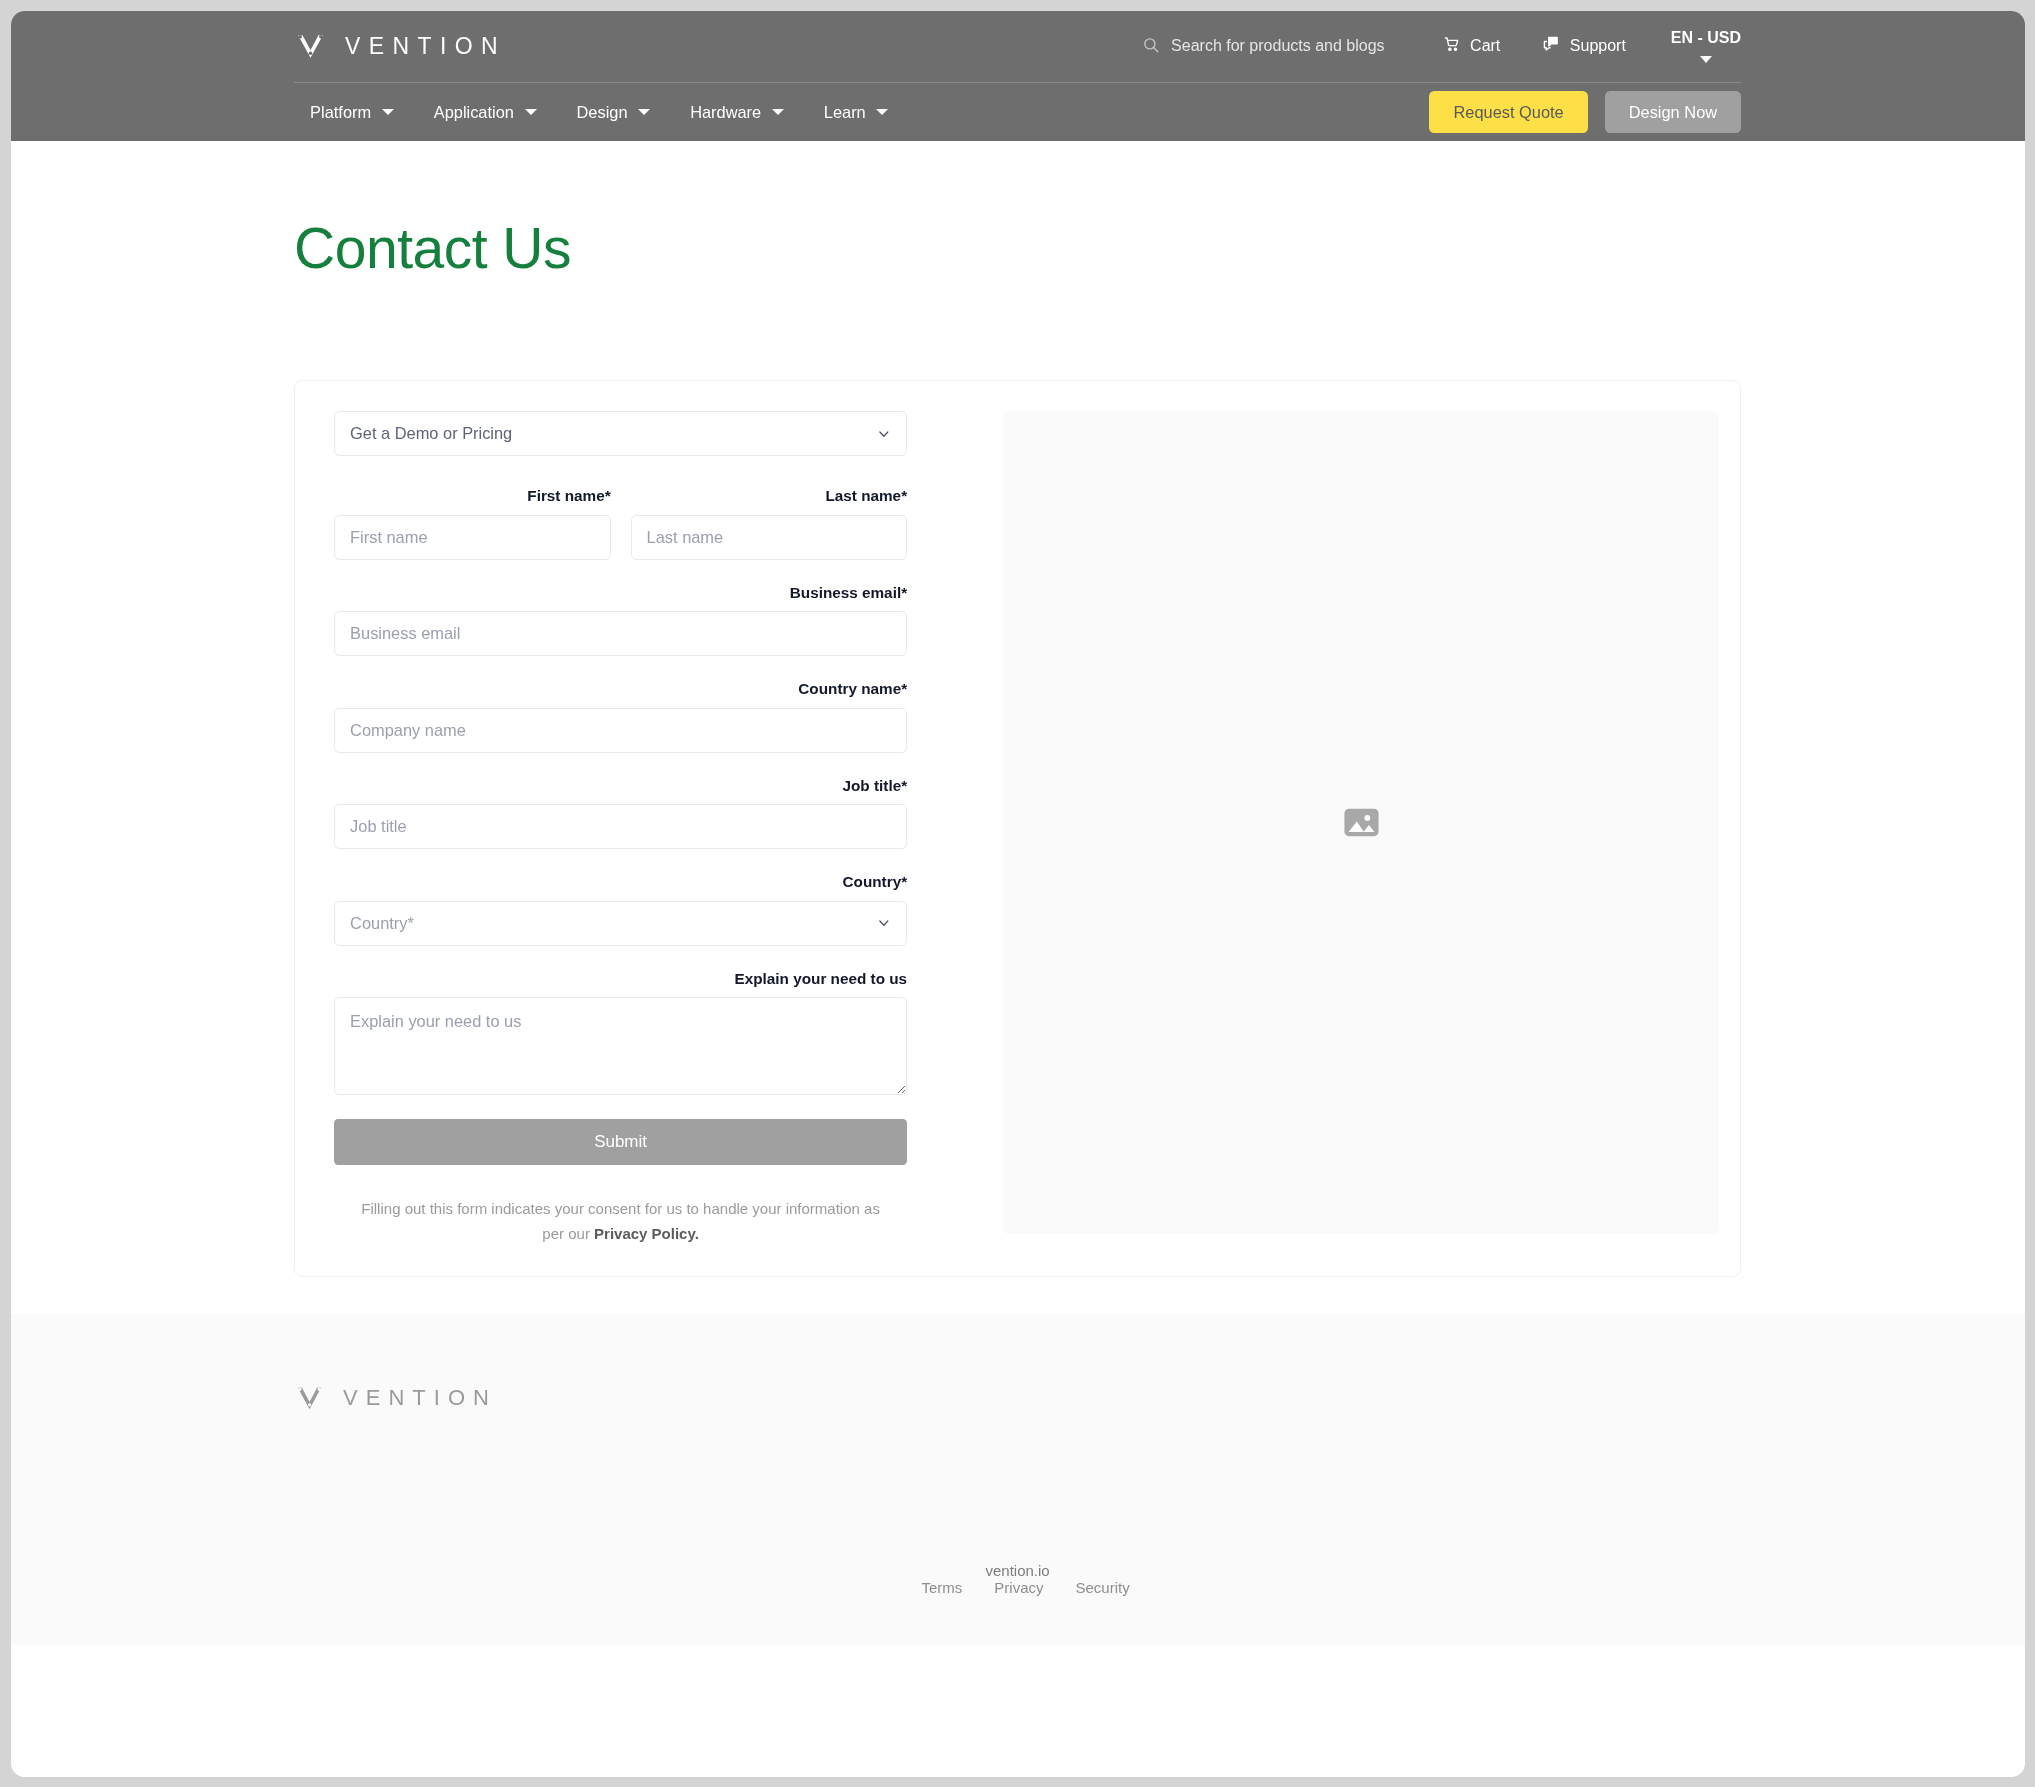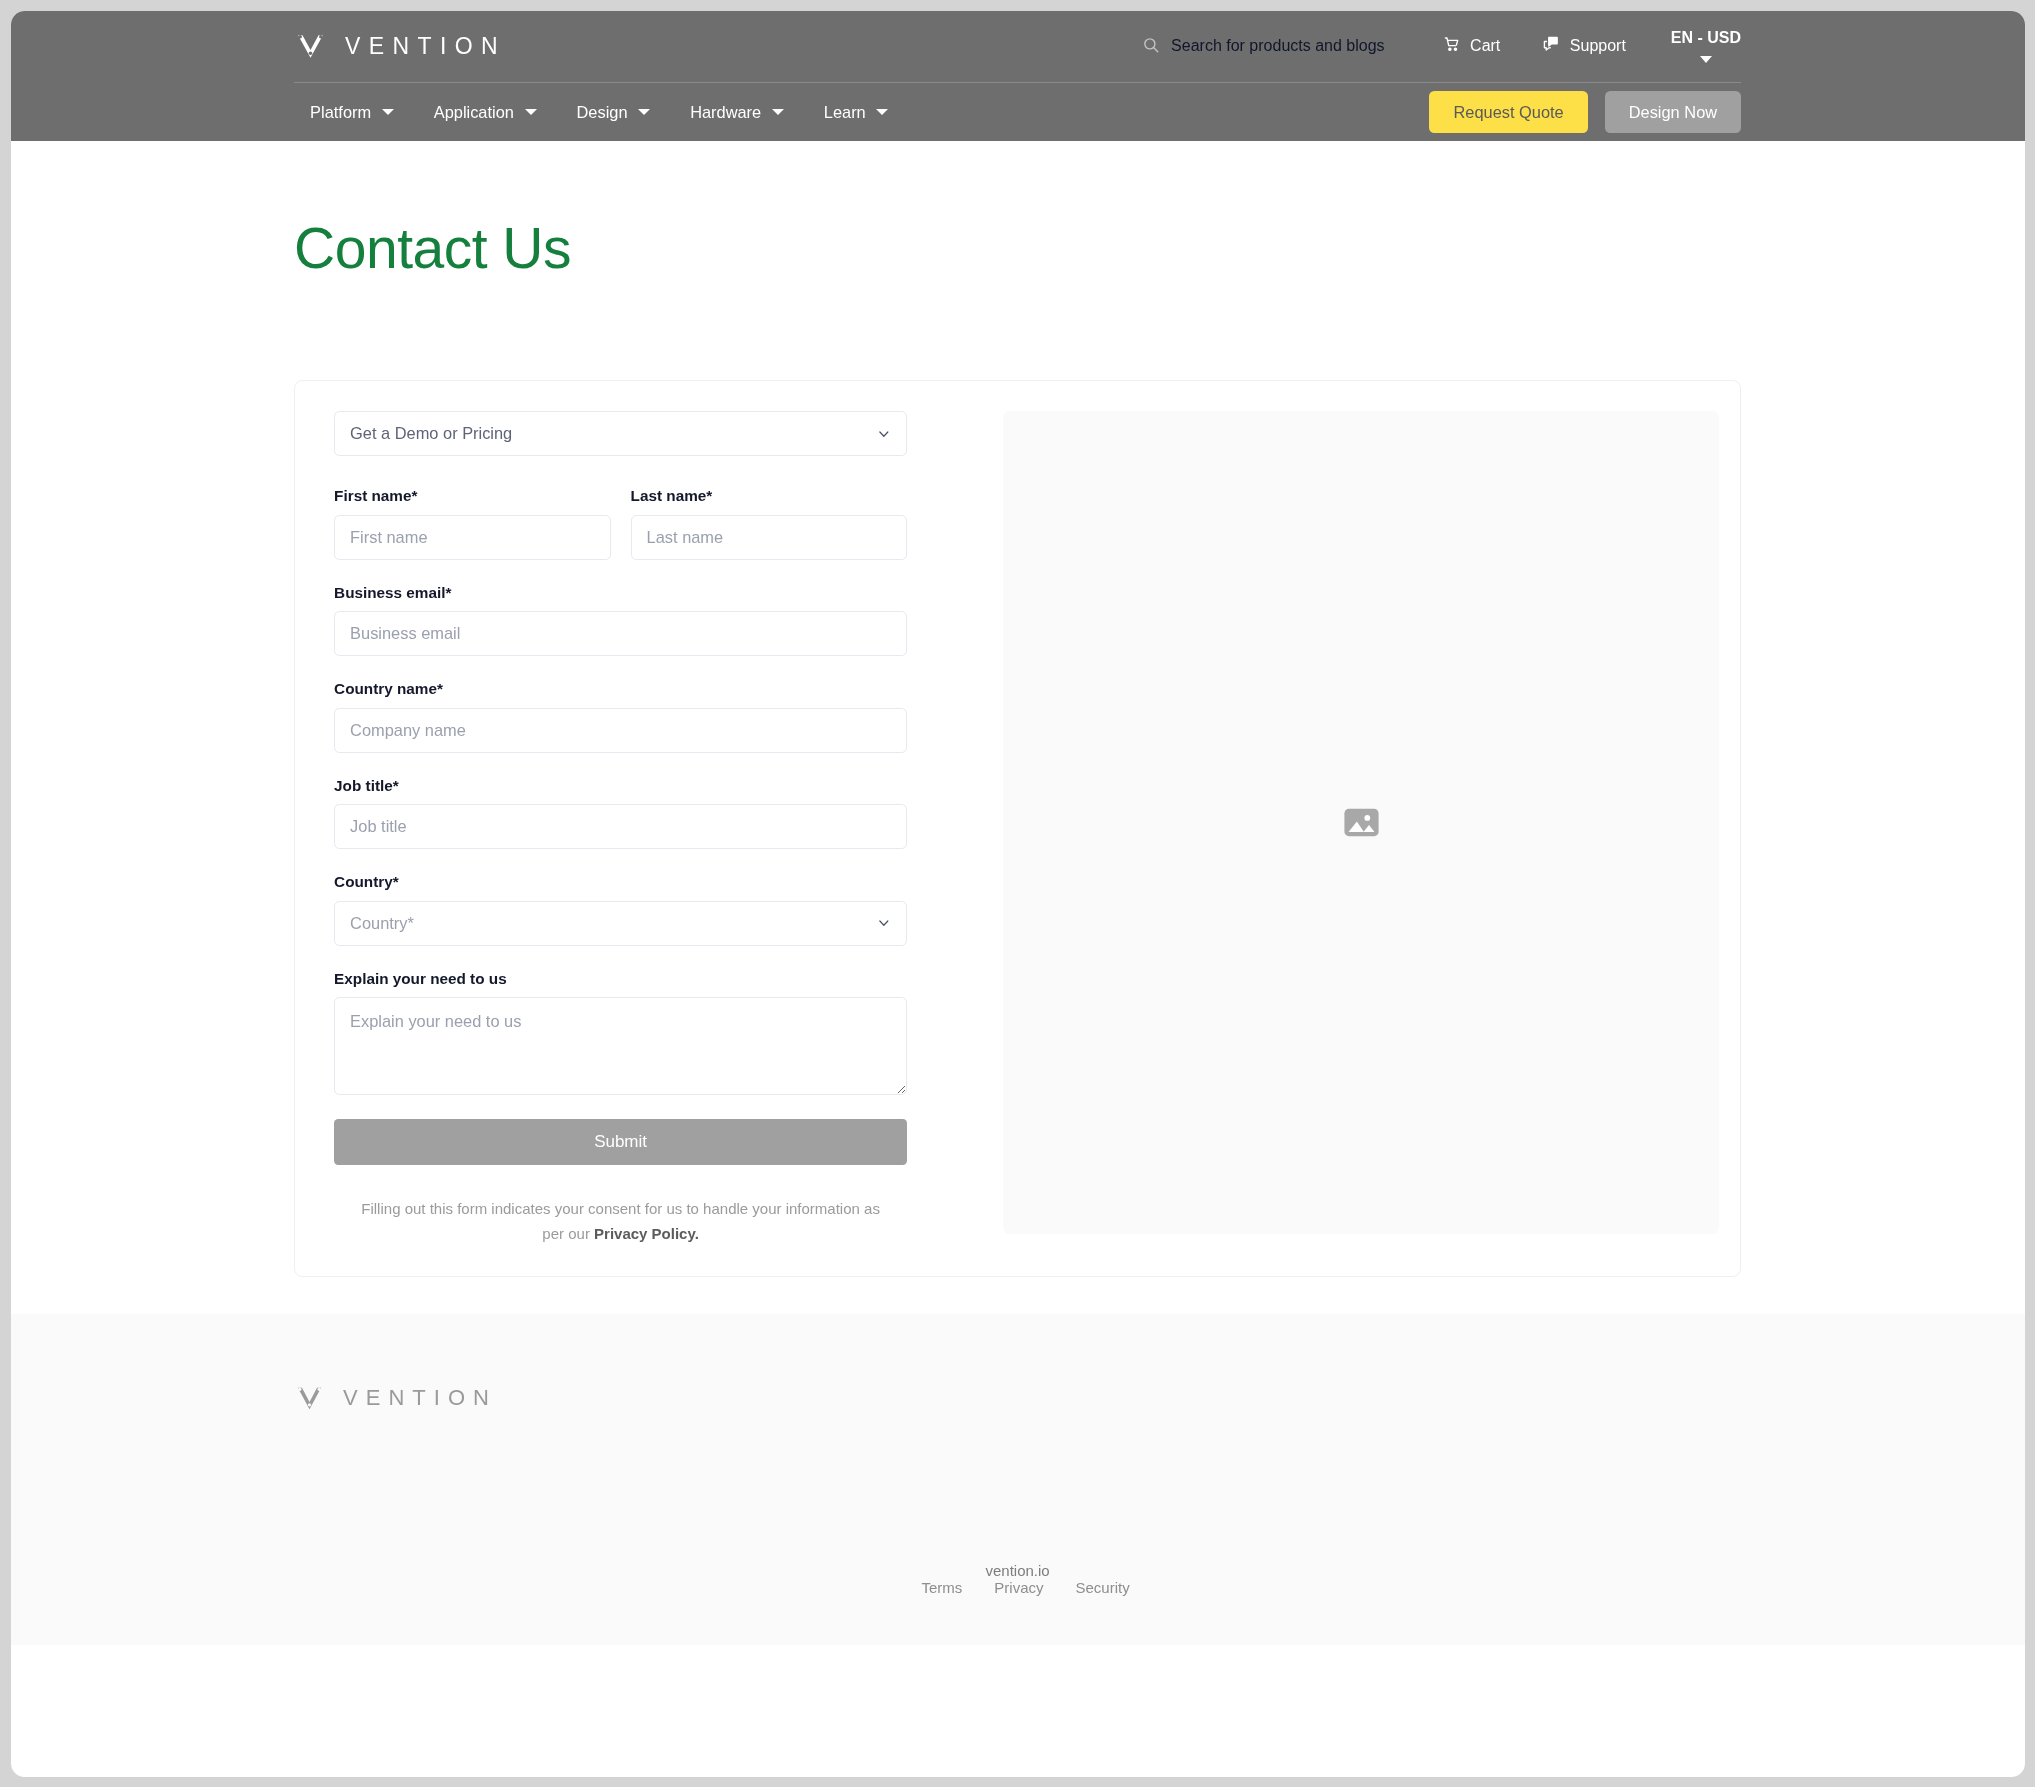--- a/index.html
+++ b/index.html
@@ -56,21 +56,21 @@
     line-height: 1;
   }
 
   
   .header-right { display: flex; align-items: center; gap: 0; }
   .search-box {
     display: flex; align-items: center; gap: 11.6px;
     margin-right: 37px;
   }
   .search-input-text {
-    color: #0f172a;
+    color: #e5e5e5;
     font-size: 16px;
     white-space: nowrap;
   }
   .hdr-link {
     display: flex; align-items: center; gap: 9.5px;
     color: #ffffff;
     font-size: 16px;
     padding: 0 21px;
     white-space: nowrap;
   }
@@ -186,20 +186,21 @@
   }
 
   
   .field { margin-bottom: 0; }
   .field-label {
     display: block;
     font-size: 15.3px;
     font-weight: 700;
     color: #13182b;
     margin-bottom: 9.5px;
+    text-align: right;
   }
   .ctrl {
     width: 100%;
     height: 45px;
     border: 1.6px solid #e6e9ef;
     border-radius: 5.3px;
     background: #ffffff;
     font-family: inherit;
     font-size: 16.4px;
     color: #5d6477;

